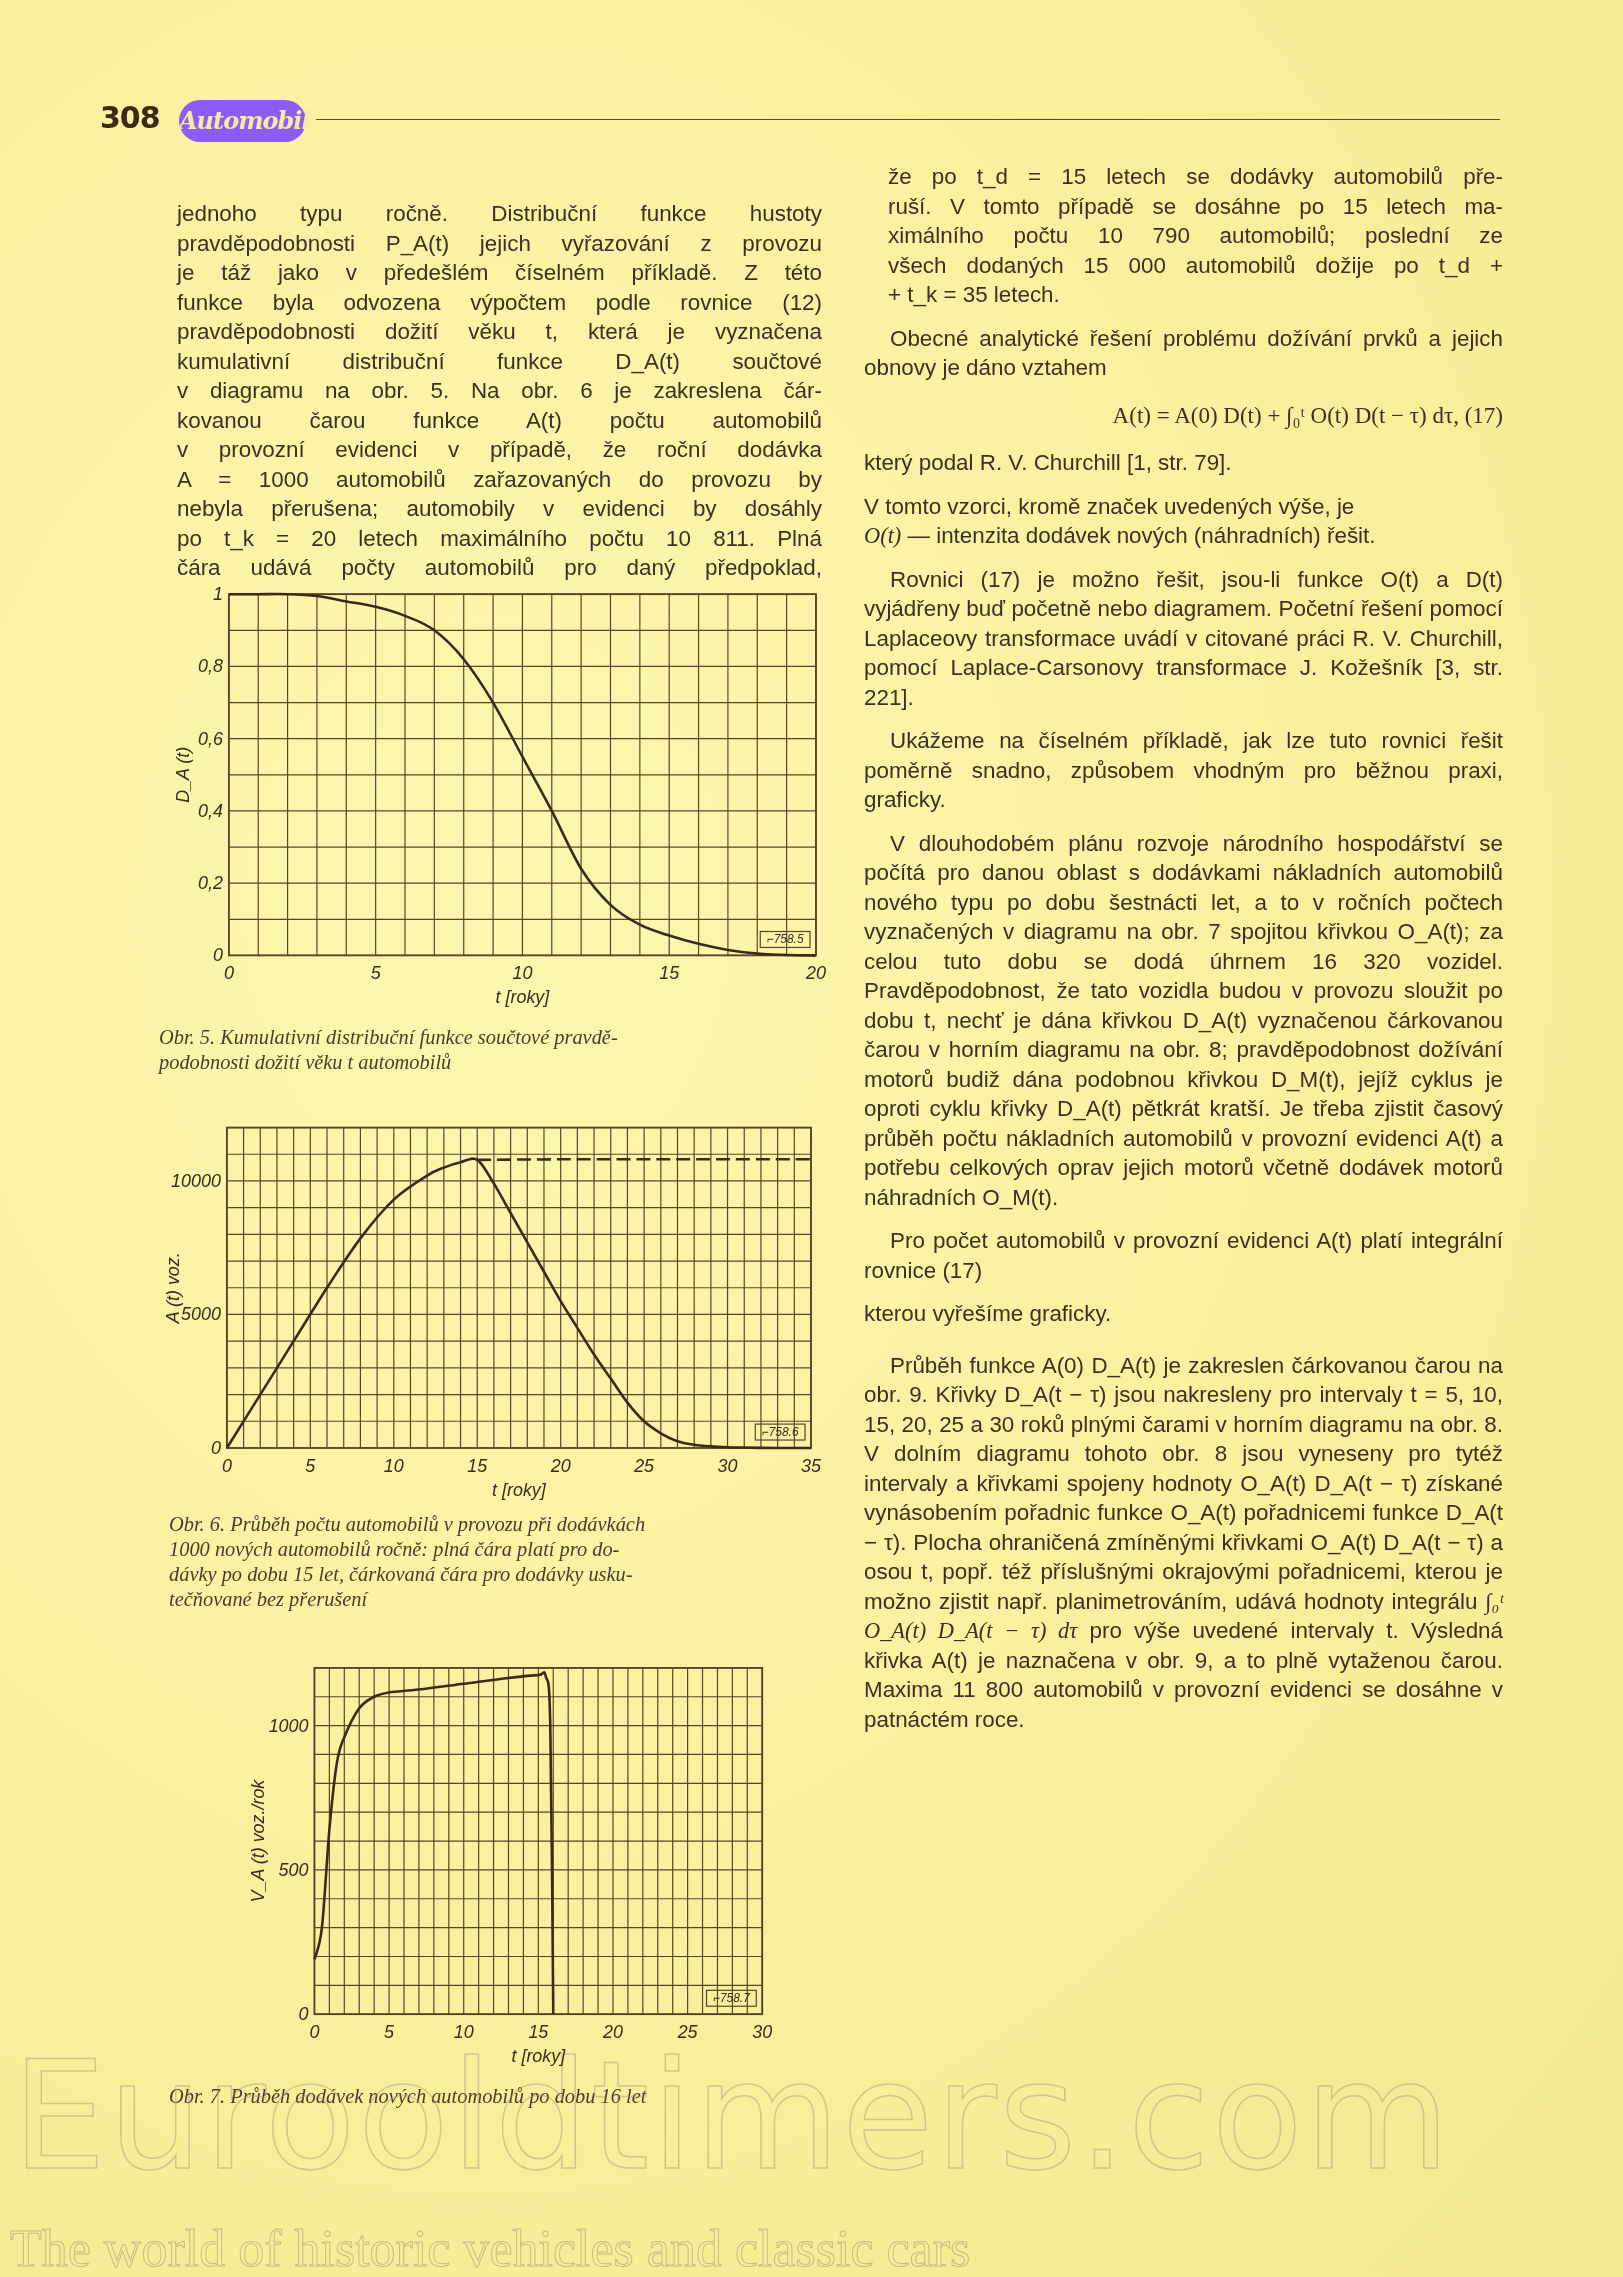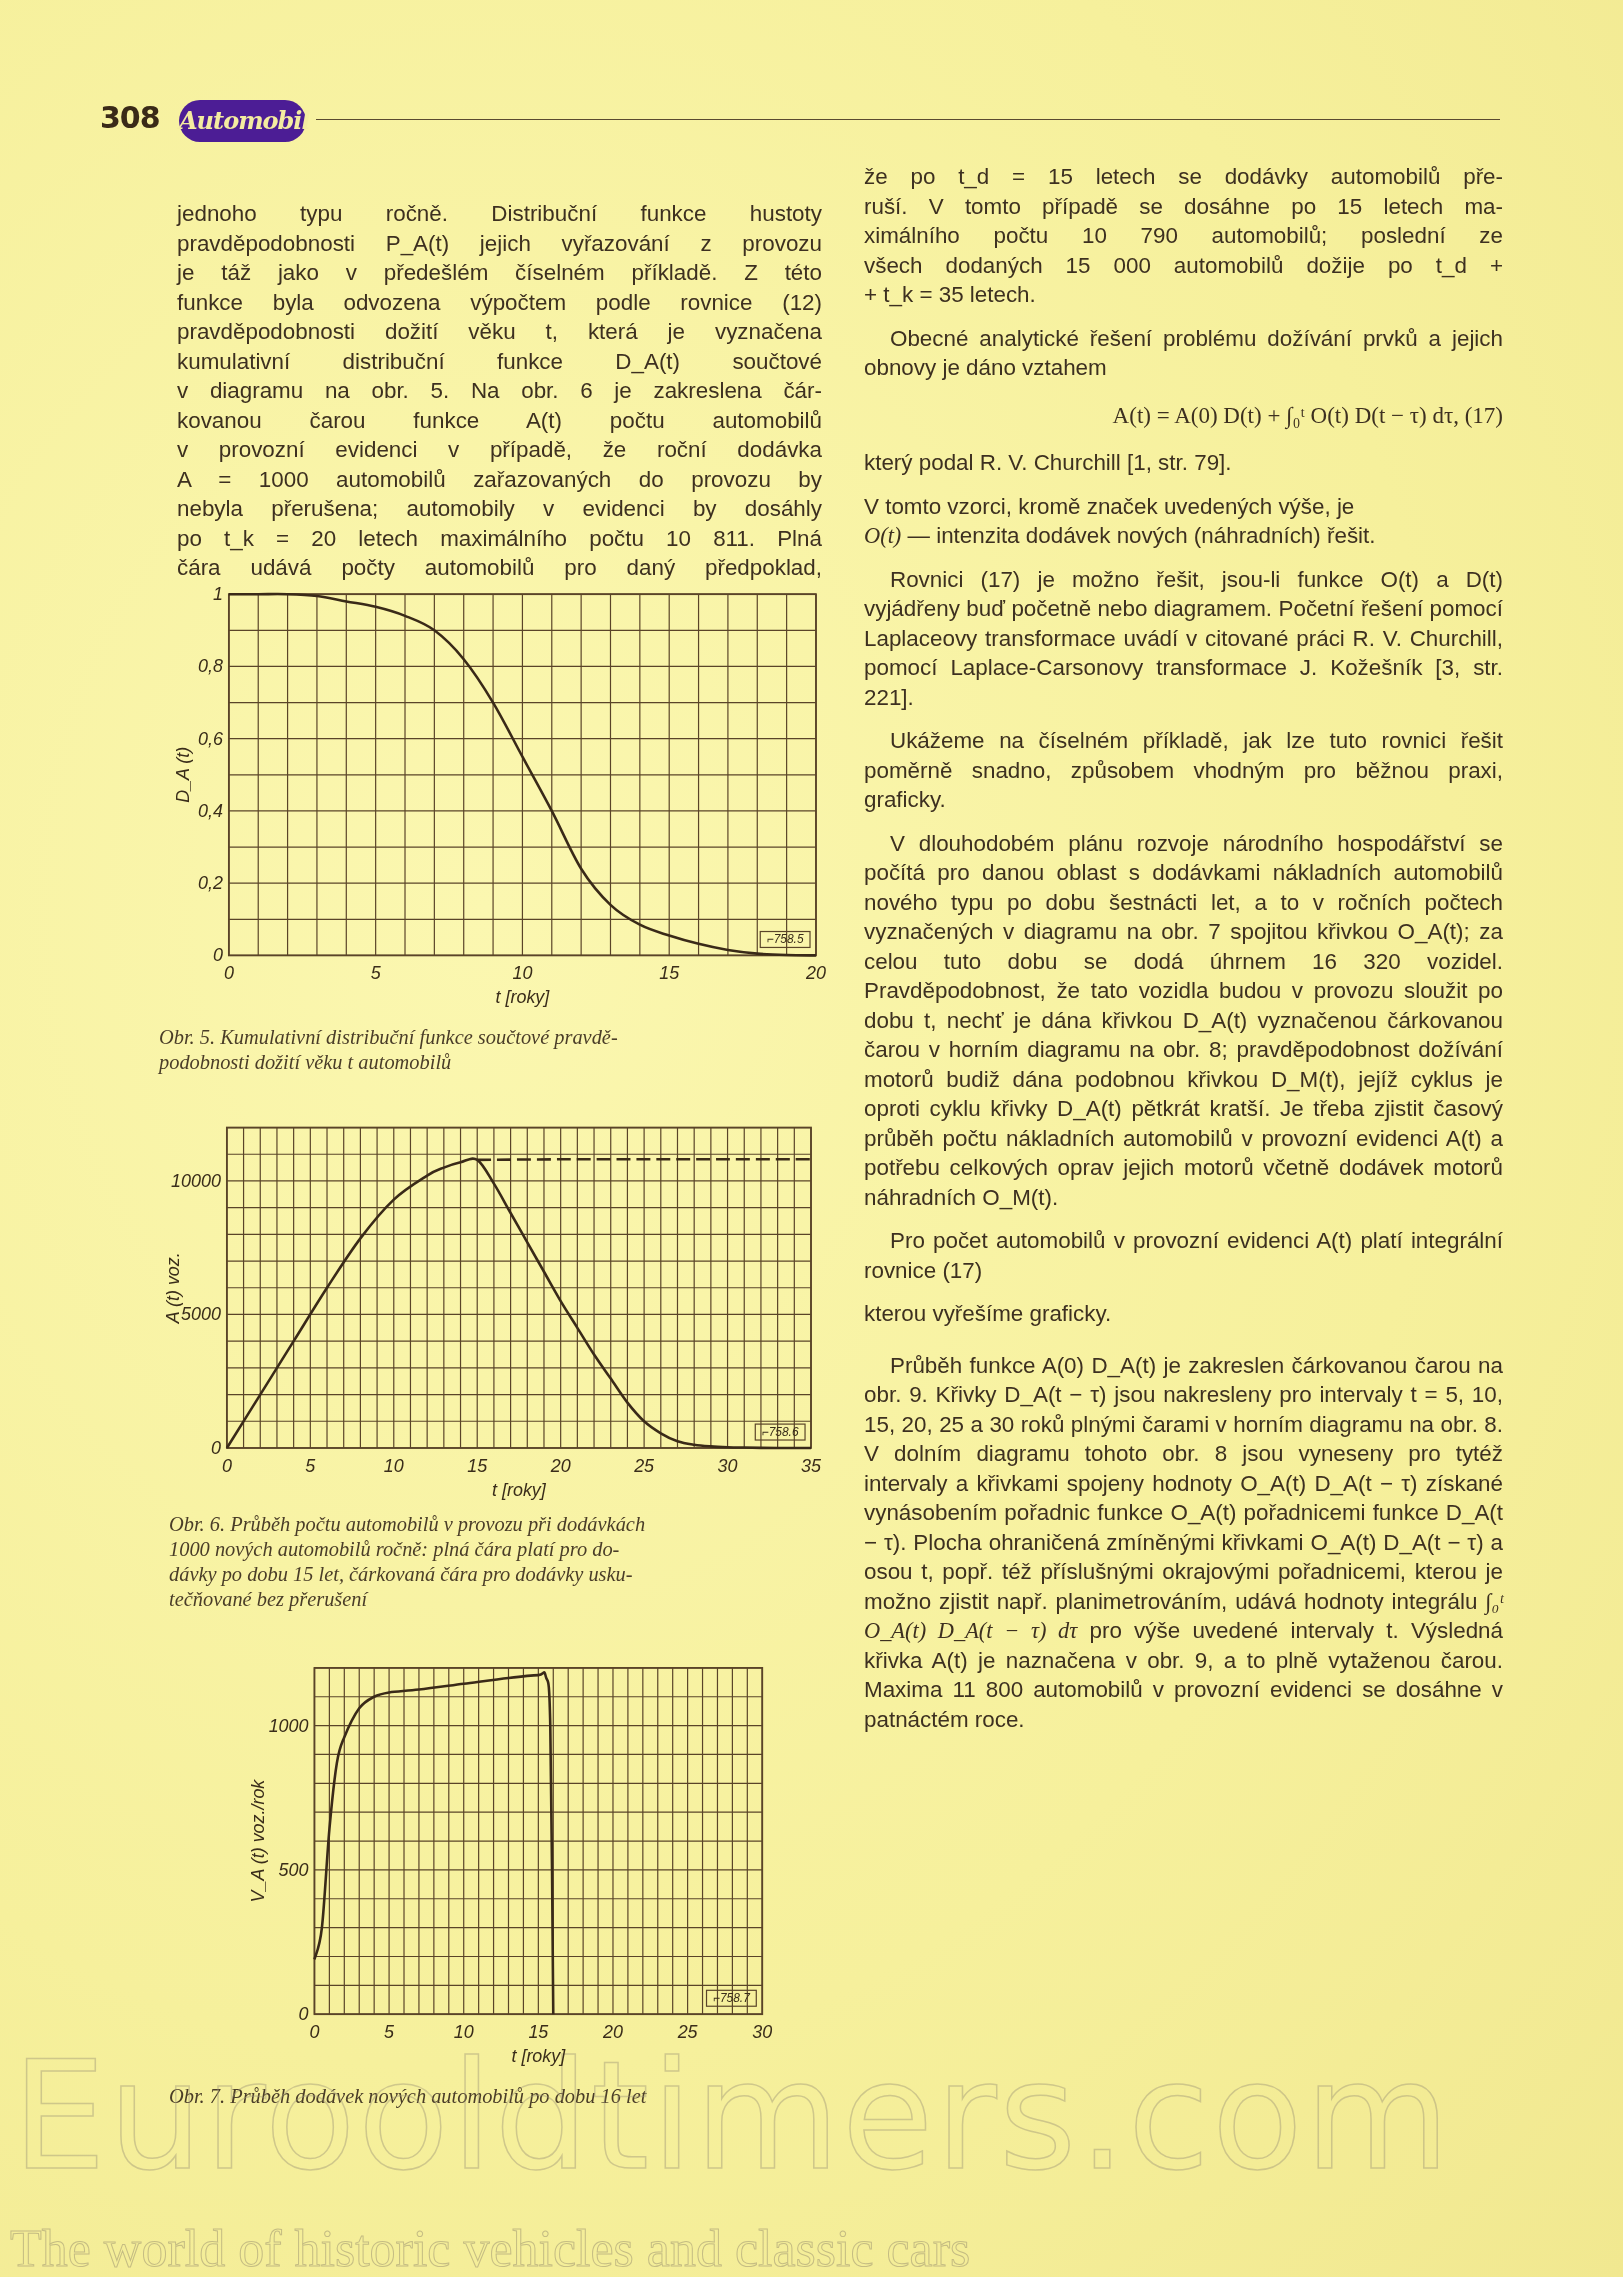--- a/index.html
+++ b/index.html
@@ -5,21 +5,21 @@
   html, body { margin:0; padding:0; }
   body {
     width:1624px; height:2278px; position:relative; overflow:hidden;
     background:#f8f4a4;
     background-image: radial-gradient(ellipse at 30% 40%, #fbf7b0 0%, #f6f09c 60%, #f1e890 100%);
     font-family: "Liberation Serif", serif;
     color:#3b2e1c;
   }
   .abs { position:absolute; }
   .pagenum { left:100px; top:100px; font-family:"DejaVu Sans", sans-serif; font-weight:bold; font-size:30px; color:#3a2a18; letter-spacing:-1px; }
-  .logo { left:179px; top:100px; width:127px; height:42px; background:#4c1d95; border-radius:21px; color:#f4eca0; font-family:"DejaVu Serif", serif; font-style:italic; font-weight:bold; font-size:24px; line-height:42px; text-align:center; letter-spacing:-1px; }
+  .logo { left:179px; top:100px; width:127px; height:42px; background:#8b5cf6; border-radius:21px; color:#f4eca0; font-family:"DejaVu Serif", serif; font-style:italic; font-weight:bold; font-size:24px; line-height:42px; text-align:center; letter-spacing:-1px; }
   .rule { left:316px; top:119px; width:1184px; height:0; border-top:1.5px solid #5a4a30; }
   .col { font-family:"Liberation Sans", sans-serif; font-stretch:condensed; font-size:22.4px; line-height:29.5px; color:#3d3020; text-align:justify; }
   .col p { margin:0 0 14px 0; }
   .col p.ind { text-indent:26px; }
   .col i { font-family:"Liberation Serif", serif; }
   .formula { text-align:right; font-family:"Liberation Serif", serif; font-size:23px; margin:18px 0 18px 0; white-space:nowrap; }
   .caption { font-family:"Liberation Serif", serif; font-style:italic; font-size:20.4px; line-height:25px; text-align:left; color:#4a3d28; }
   .chart svg { position:absolute; left:0; top:0; overflow:visible; }
   .tick { font-family:"Liberation Sans", sans-serif; font-style:italic; font-size:18px; fill:#3a2d1a; }
   .axlab { font-family:"Liberation Sans", sans-serif; font-style:italic; font-size:18px; fill:#3a2d1a; }
@@ -117,21 +117,21 @@
   <div>1000 nových automobilů ročně: plná čára platí pro do-</div>
   <div>dávky po dobu 15 let, čárkovaná čára pro dodávky usku-</div>
   <div>tečňované bez přerušení</div>
 </div>
 
 <div class="abs caption" style="left:169px; top:2084px; width:667px;">
   <div>Obr. 7. Průběh dodávek nových automobilů po dobu 16 let</div>
 </div>
 
 <div class="abs col" style="left:864px; top:162px; width:639px;">
-  <div id="right-p1" style="margin-bottom:14px;">
+  <div id="right-p1" style="margin-bottom:14px;margin-left:24px;">
       <div style="text-align: justify; text-align-last: justify;">že po t_d = 15 letech se dodávky automobilů pře-</div>
       <div style="text-align: justify; text-align-last: justify;">ruší. V tomto případě se dosáhne po 15 letech ma-</div>
       <div style="text-align: justify; text-align-last: justify;">ximálního počtu 10 790 automobilů; poslední ze</div>
       <div style="text-align: justify; text-align-last: justify;">všech dodaných 15 000 automobilů dožije po t_d +</div>
       <div style="text-align: justify; text-align-last: left;">+ t_k = 35 letech.</div>
     </div>
   <p class="ind">Obecné analytické řešení problému dožívání prvků a jejich obnovy je dáno vztahem</p>
   <div class="formula">
     <span>A(t) = A(0) D(t) + ∫₀ᵗ O(t) D(t − τ) dτ,</span>
     <span style="font-style:normal; margin-left:0;">(17)</span>

